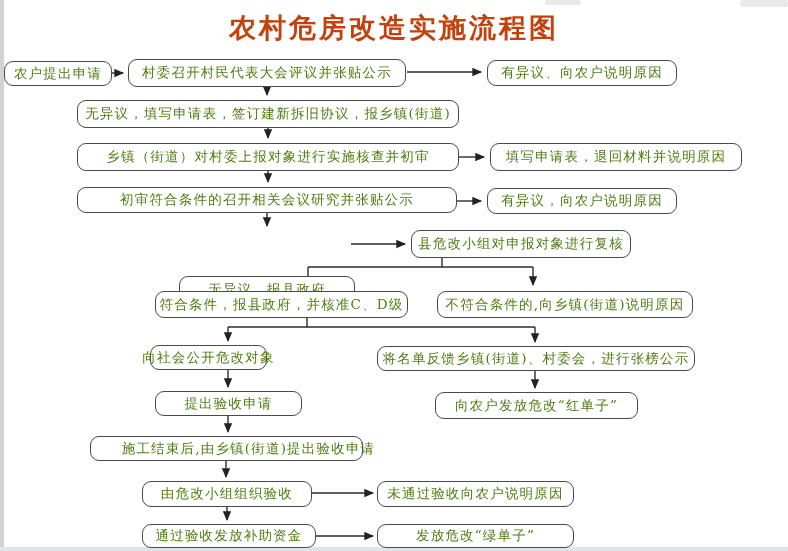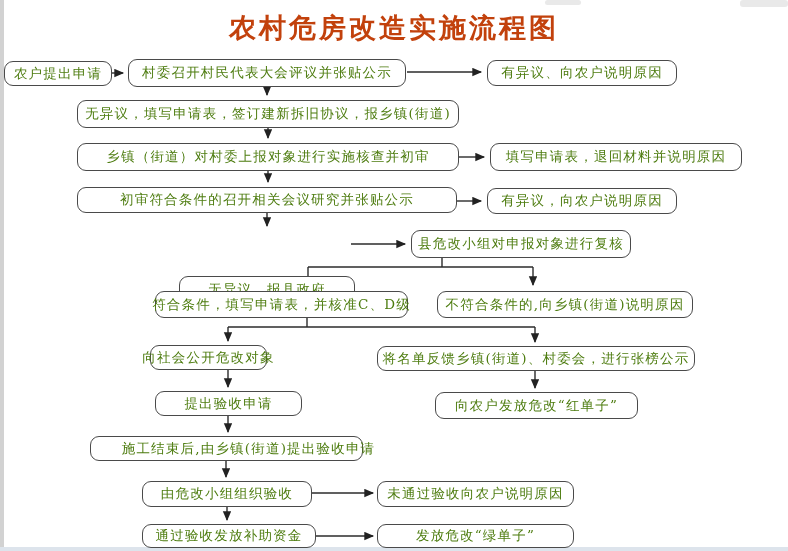--- a/index.html
+++ b/index.html
@@ -74,21 +74,21 @@
   <div class="node" style="left:4px;top:61px;width:108px;height:25px;">农户提出申请</div>
   <div class="node" style="left:128px;top:59px;width:278px;height:28px;">村委召开村民代表大会评议并张贴公示</div>
   <div class="node" style="left:487px;top:60px;width:190px;height:26px;">有异议、向农户说明原因</div>
   <div class="node" style="left:77px;top:100px;width:382px;height:28px;">无异议，填写申请表，签订建新拆旧协议，报乡镇(街道)</div>
   <div class="node" style="left:77px;top:143px;width:382px;height:28px;">乡镇（街道）对村委上报对象进行实施核查并初审</div>
   <div class="node" style="left:490px;top:143px;width:252px;height:28px;">填写申请表，退回材料并说明原因</div>
   <div class="node" style="left:77px;top:187px;width:380px;height:26px;">初审符合条件的召开相关会议研究并张贴公示</div>
   <div class="node" style="left:487px;top:188px;width:190px;height:26px;">有异议，向农户说明原因</div>
   <div class="node" style="left:179px;top:231px;width:176px;height:27px;margin-top:45px;">无异议，报县政府</div>
   <div class="node" style="left:411px;top:230px;width:220px;height:28px;">县危改小组对申报对象进行复核</div>
-  <div class="node" style="left:155px;top:291px;width:253px;height:27px;">符合条件，填写申请表，并核准C、D级</div>
+  <div class="node" style="left:155px;top:291px;width:253px;height:27px;">符合条件，报县政府，并核准C、D级</div>
   <div class="node" style="left:437px;top:291px;width:256px;height:27px;">不符合条件的,向乡镇(街道)说明原因</div>
   <div class="node" style="left:150px;top:345px;width:117px;height:25px;">向社会公开危改对象</div>
   <div class="node" style="left:377px;top:346px;width:318px;height:25px;">将名单反馈乡镇(街道)、村委会，进行张榜公示</div>
   <div class="node" style="left:155px;top:391px;width:147px;height:25px;">提出验收申请</div>
   <div class="node" style="left:435px;top:392px;width:203px;height:27px;">向农户发放危改“红单子”</div>
   <div class="node" style="left:90px;top:436px;width:273px;height:25px;padding-left:44px;">施工结束后,由乡镇(街道)提出验收申请</div>
   <div class="node" style="left:142px;top:481px;width:170px;height:26px;">由危改小组组织验收</div>
   <div class="node" style="left:377px;top:481px;width:197px;height:26px;text-align:right;">未通过验收向农户说明原因</div>
   <div class="node" style="left:142px;top:524px;width:174px;height:24px;">通过验收发放补助资金</div>
   <div class="node" style="left:377px;top:524px;width:197px;height:24px;">发放危改“绿单子”</div>

